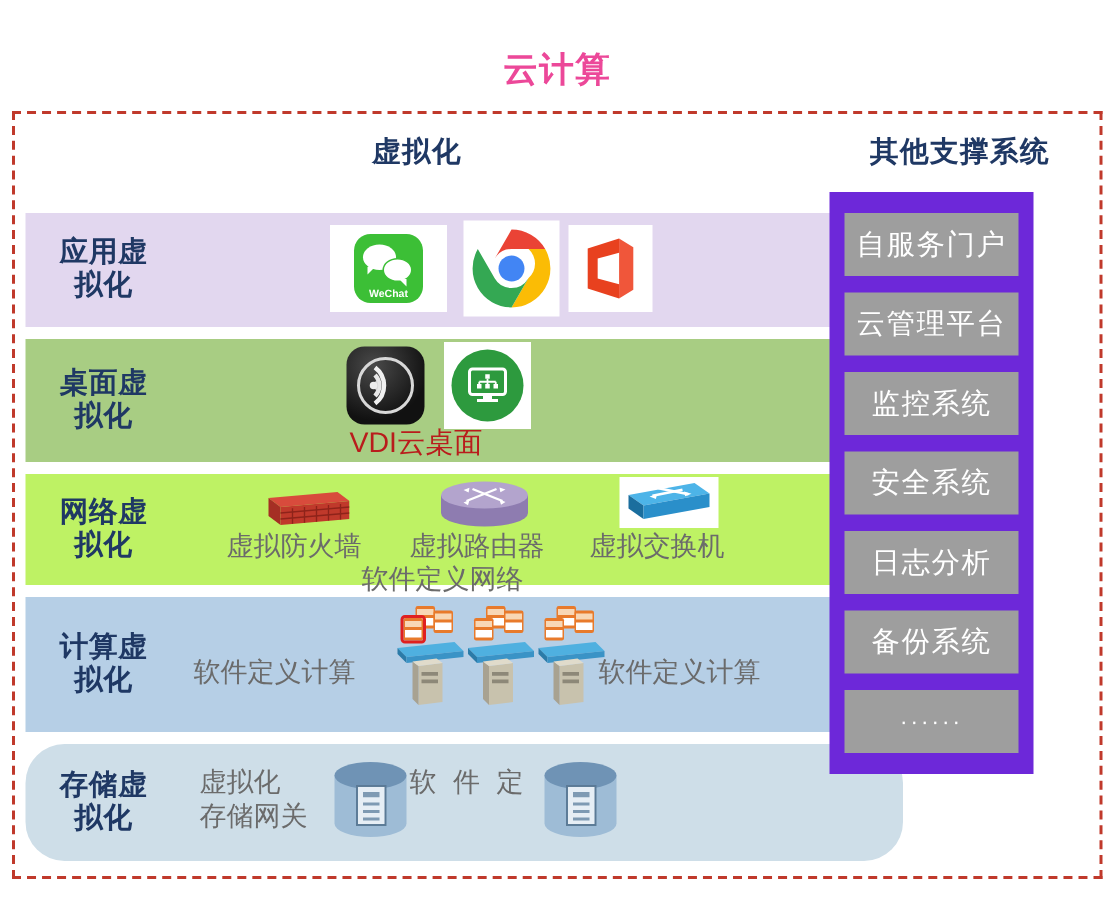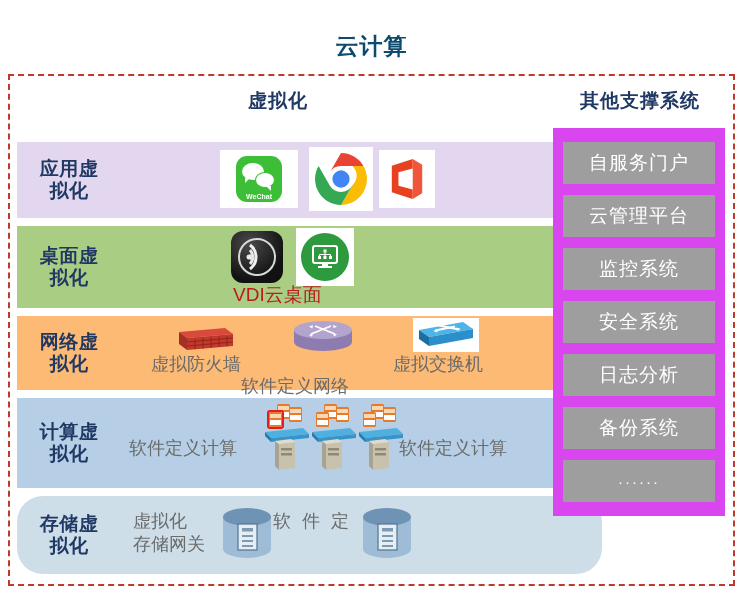--- a/index.html
+++ b/index.html
@@ -17,21 +17,21 @@
 
   
   #page-title {
     position: absolute;
     top: 31px;
     left: 0;
     width: 743px;
     text-align: center;
     font-size: 23px;
     font-weight: bold;
-    color: #0c4a6e;
+    color: #ec4899;
     letter-spacing: 1px;
   }
 
   
   #diagram-frame {
     position: absolute;
     left: 8px;
     top: 74px;
     width: 727px;
     height: 512px;
@@ -77,21 +77,21 @@
   }
   .layer-content {
     flex: 1 1 auto;
     position: relative;
     height: 100%;
   }
 
   
   #row-app     { height: 76px; background: #e2d7ef; }
   #row-desktop { height: 82px; background: #a8cd83; }
-  #row-network { height: 74px; background: #fdba74; }
+  #row-network { height: 74px; background: #bef264; }
   #row-compute { height: 90px; background: #b6cfe6; }
   #row-storage { height: 78px; background: #cedee8; border-radius: 26px; }
 
   
   .caption {
     position: absolute;
     color: #6b6b6b;
     font-size: 16px;
     white-space: nowrap;
   }
@@ -180,22 +180,22 @@
   #caption-sds        { left: 152px; top: 14px; font-size: 18px; line-height: 1.25;
                         letter-spacing: 3px; }
   #storage-drum-1     { position: absolute; left: 98px;  top: 8px; }
   #storage-drum-2     { position: absolute; left: 238px; top: 8px; }
 
   
   #support-column {
     position: absolute;
     left: 553px;
     top: 128px;
-    width: 172px;
-    background: #d946ef;
+    width: 136px;
+    background: #6d28d9;
     padding: 14px 10px 14px 10px;
     box-sizing: border-box;
   }
   .support-item {
     height: 42px;
     background: #9e9e9e;
     margin-bottom: 11px;
     display: flex;
     align-items: center;
     justify-content: center;
@@ -334,20 +334,21 @@
         <path d="M14 17 L58 9 L58 18 L14 26 Z" fill="#2a8fca"></path>
         <g stroke="#ffffff" stroke-width="1.8" fill="none">
           <path d="M20 10.5 L40 6.5"></path>
           <path d="M24 5.5 L44 9.5"></path>
         </g>
         <path d="M18 11 L23 9.4 L22.3 12.6 Z" fill="#ffffff"></path>
         <path d="M46 9.1 L41 7.6 L41.8 10.8 Z" fill="#ffffff"></path>
       </svg>
 
       <div class="caption" id="caption-firewall">虚拟防火墙</div>
+      <div class="caption" id="caption-router">虚拟路由器</div>
       <div class="caption" id="caption-switch">虚拟交换机</div>
       <div class="caption" id="caption-sdn">软件定义网络</div>
 
     </div>
   </div>
 
   <div class="layer-row" id="row-compute">
     <div class="layer-label">
       <div>计算虚</div>
       <div>拟化</div>

